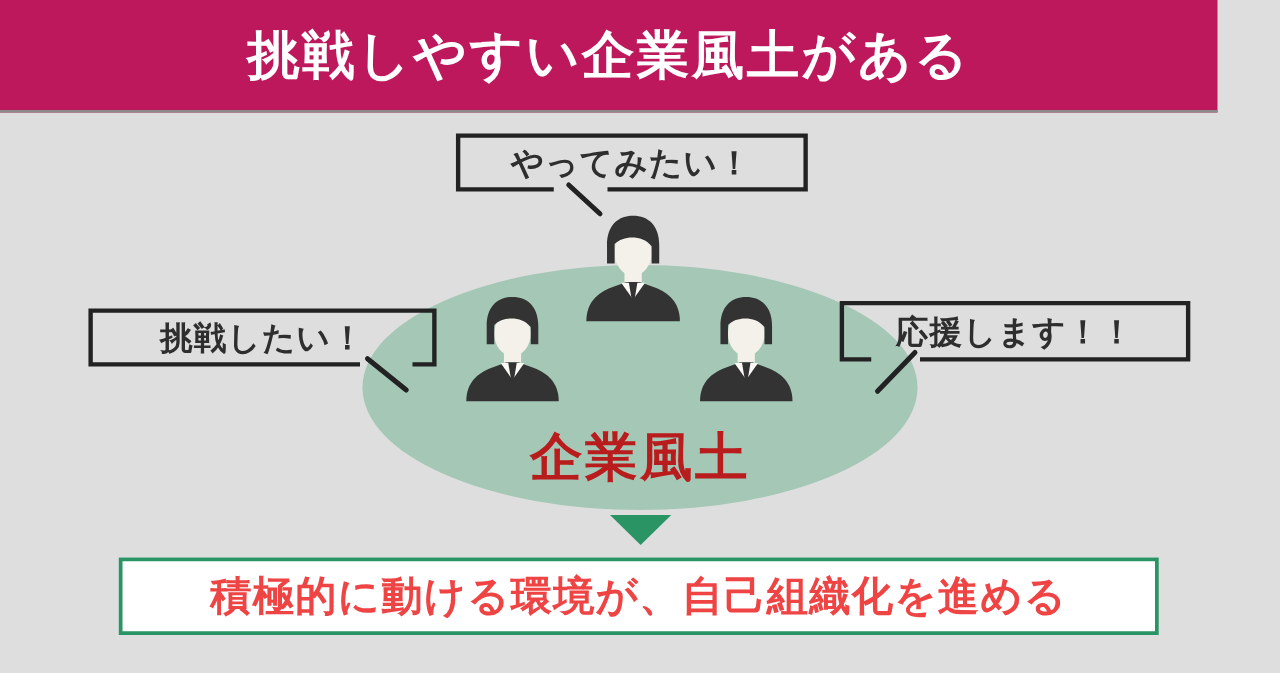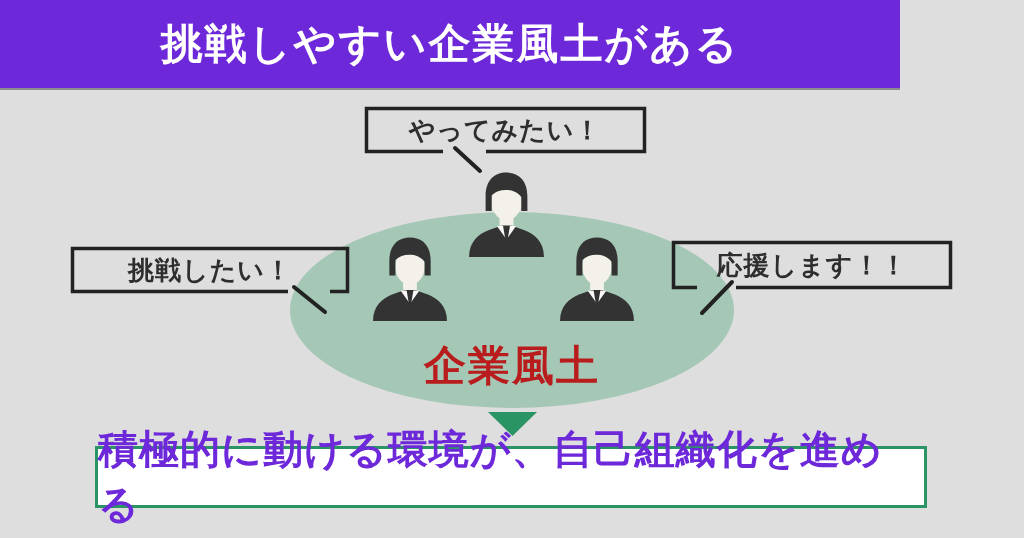--- a/index.html
+++ b/index.html
@@ -3,22 +3,22 @@
 <meta charset="utf-8">
 <style>
   html,body{margin:0;padding:0;background:#dedede;}
   .canvas{
     position:relative;width:1024px;height:538px;overflow:hidden;
     background:#dedede;
     font-family:"Liberation Sans","DejaVu Sans",sans-serif;
   }
   
   .banner{
-    position:absolute;left:0;top:0;width:900px;height:88px;
-    background:#6d28d9;border-bottom:2px solid #8c8c8c;
+    position:absolute;left:0;top:0;width:974px;height:88px;
+    background:#be185d;border-bottom:2px solid #8c8c8c;
     display:flex;align-items:center;justify-content:center;
   }
   .banner-title{
     margin:0;color:#ffffff;font-size:42px;font-weight:bold;letter-spacing:2px;
   }
   
   .shapes{position:absolute;left:0;top:0;width:1024px;height:538px;}
   
   .bubble-label{
     position:absolute;display:flex;align-items:center;justify-content:center;
@@ -33,21 +33,21 @@
     display:flex;align-items:center;justify-content:center;
     color:#b91c1c;font-size:42px;font-weight:bold;letter-spacing:2px;
   }
   
   .conclusion-box{
     position:absolute;left:95px;top:446px;width:832px;height:62px;
     box-sizing:border-box;background:#ffffff;border:3px solid #2b9465;
     display:flex;align-items:center;justify-content:center;
   }
   .conclusion-text{
-    color:#6d28d9;font-size:40px;font-weight:bold;letter-spacing:1px;
+    color:#ef4444;font-size:33px;font-weight:bold;letter-spacing:1px;
   }
 </style>
 </head>
 <body>
 
 <div class="canvas">
 
   <header class="banner">
     <h1 class="banner-title">挑戦しやすい企業風土がある</h1>
   </header>

